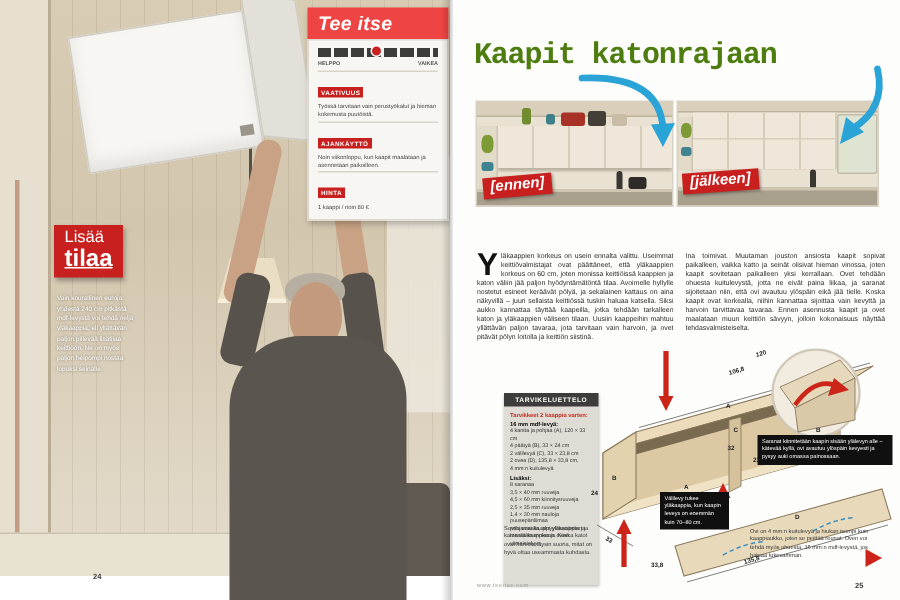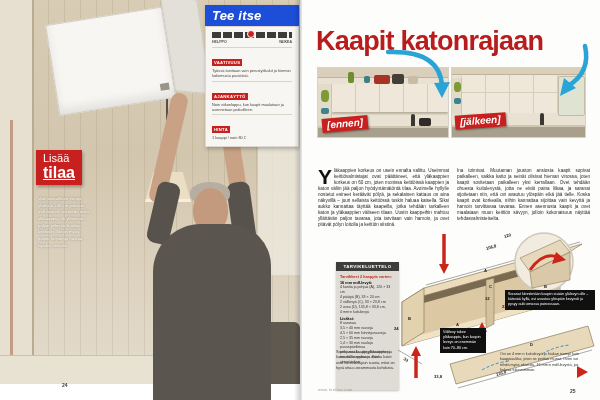--- a/index.html
+++ b/index.html
@@ -32,21 +32,21 @@
   .arm-right { left:224px; top:98px; height:108px; transform:rotate(-9deg); }
   .sleeve { position:absolute; width:23px; height:62px; background:#57524c; border-radius:8px; }
   .sleeve-left { left:152px; top:182px; transform:rotate(13deg); }
   .sleeve-right { left:230px; top:182px; transform:rotate(-8deg); }
   .man-hair { position:absolute; left:190px; top:182px; width:40px; height:22px; background:#b6aea1; border-radius:50% 50% 40% 40%; }
   .man-head { position:absolute; left:193px; top:188px; width:35px; height:44px; background:#c49a7e; border-radius:50% 50% 45% 45%; }
   .man-body { position:absolute; left:153px; top:224px; width:118px; height:176px; background:#5a554e; border-radius:48px 42px 0 0; }
 
   
   .tee-box { position:absolute; left:205px; top:5px; width:94px; box-shadow:1px 2px 4px rgba(0,0,0,.25); }
-  .tee-head { background:#1d4ed8; color:#fff; font-style:italic; font-weight:bold; font-size:13px; padding:3px 0 3px 7px; letter-spacing:.2px; }
+  .tee-head { background:#ef4444; color:#fff; font-style:italic; font-weight:bold; font-size:13px; padding:3px 0 3px 7px; letter-spacing:.2px; }
   .tee-body { background:#f7f6f2; border:1px solid #ddd8cf; padding:5px 6px 6px 6px; }
   .meter-bar { position:relative; height:6px; background:repeating-linear-gradient(90deg,#3c3c3a 0 9px,#f7f6f2 9px 11px); }
   .meter-dot { position:absolute; left:44%; top:-2px; width:8px; height:8px; background:#c8201e; border-radius:50%; border:1px solid #fff; }
   .meter-labels { display:flex; justify-content:space-between; font-size:3.6px; font-weight:bold; color:#555; margin:2px 0 3px; }
   .tee-sec { border-top:1px solid #d9d4ca; padding-top:2px; margin-top:2px; }
   .tee-sec-h { display:inline-block; background:#c8201e; color:#fff; font-weight:bold; font-size:4.2px; padding:1px 2px; margin-bottom:1px; letter-spacing:.3px; }
   .tee-sec-t { font-size:3.9px; line-height:1.35; color:#444; }
 
   
   .space-badge { position:absolute; left:36px; top:150px; background:#c8201e; color:#fff; padding:3px 7px 4px; box-shadow:1px 2px 3px rgba(0,0,0,.3); }
@@ -58,22 +58,22 @@
   .pagenum { position:absolute; font-size:5px; color:#3a3a3a; font-weight:bold; }
   #pn-left { left:62px; top:382px; }
   #pn-right { left:570px; top:388px; }
   .footer-credit { position:absolute; left:318px; top:388px; font-size:3.8px; color:#9a9a94; letter-spacing:.4px; }
 
   .gutter { position:absolute; left:294px; top:0; width:14px; height:400px;
     background:linear-gradient(90deg, rgba(0,0,0,0) 0%, rgba(0,0,0,.18) 45%, rgba(0,0,0,.10) 55%, rgba(0,0,0,0) 100%); }
 
   
   #right-page { position:absolute; left:302px; top:0; width:298px; height:400px; background:#fdfdfb; }
-  .headline { position:absolute; left:316px; top:26px; width:282px; font-size:27px; font-weight:800;
-    letter-spacing:-0.8px; color:#b91c1c; }
+  .headline { position:absolute; left:316px; top:26px; width:282px; font-size:20px; font-weight:800;
+    letter-spacing:-0.8px; color:#4d7c0f;font-family:Liberation Mono, monospace; }
   .photo { position:absolute; top:68px; height:69px; overflow:hidden; background:#e9e2d2; box-shadow:0 0 0 1px #d8d2c4; }
   #photo-before { left:318px; width:130px; }
   #photo-after  { left:452px; width:133px; }
   .ceiling { position:absolute; left:0; top:0; width:100%; height:10px; background:#d9cfba; border-bottom:1px solid #bdb29a; }
   .blob { position:absolute; border-radius:2px; }
   .cabrow { position:absolute; background:#efe8da; box-shadow:0 2px 2px rgba(90,80,60,.35); }
   .cabgaps { position:absolute; inset:0; background:repeating-linear-gradient(90deg, transparent 0 23px, #d6cebb 23px 24px); }
   .cabsplit { position:absolute; left:0; width:100%; height:1px; background:#d6cebb; }
   .shelfcol { position:absolute; left:0; background:#e3dbca; border-right:1px solid #cdc5b1; }
   .wallband { position:absolute; background:#e9e2d2; }

